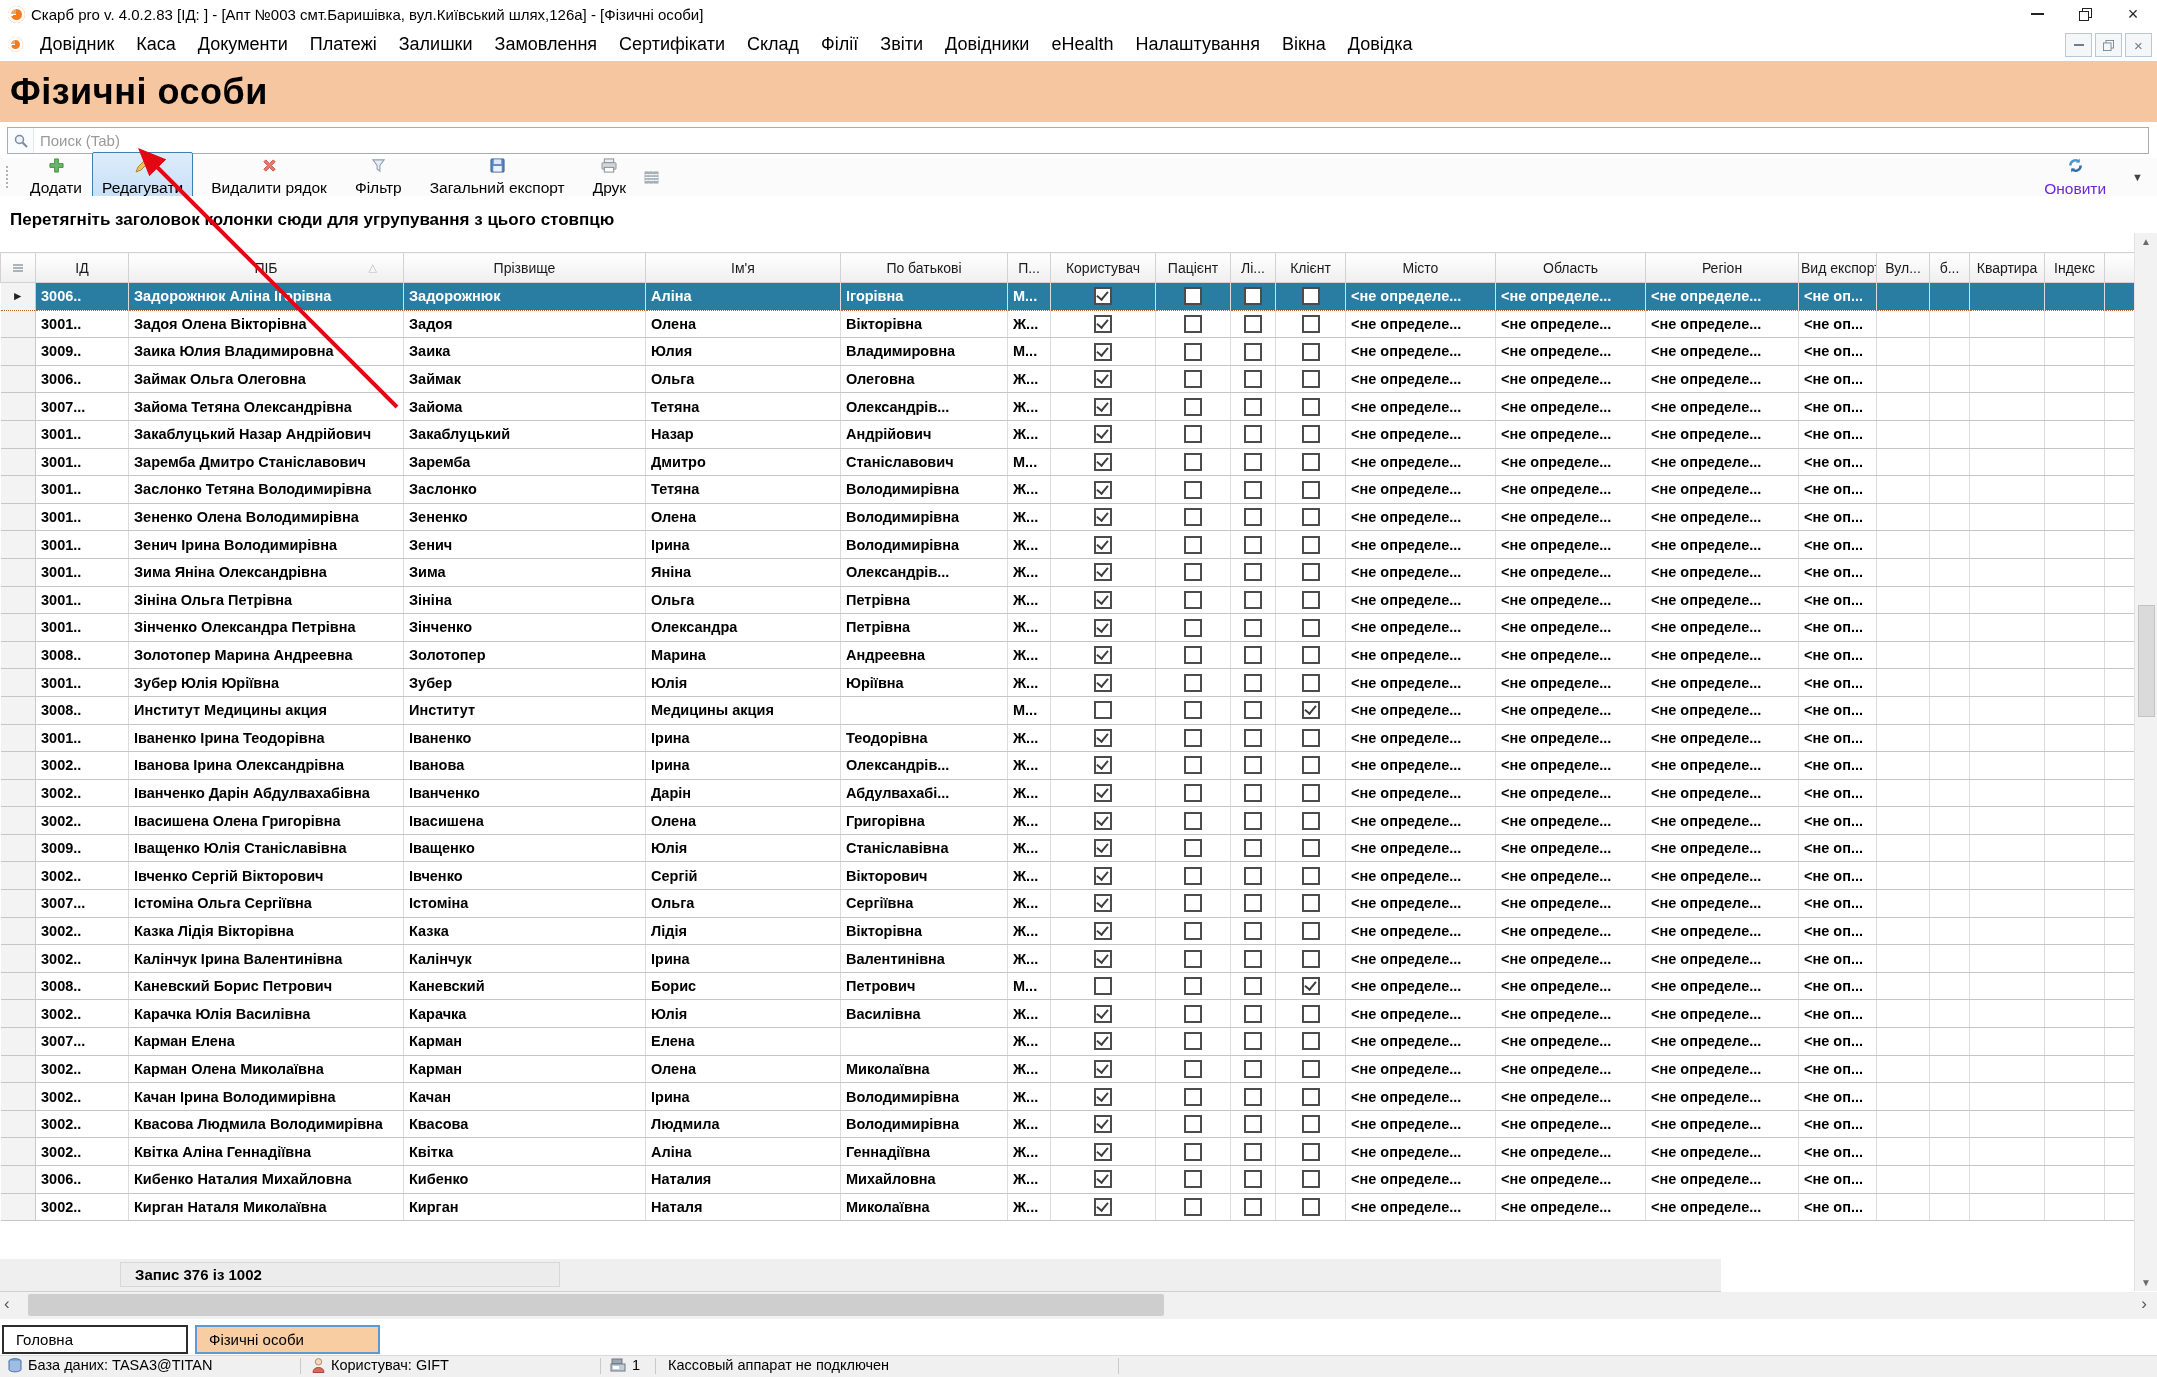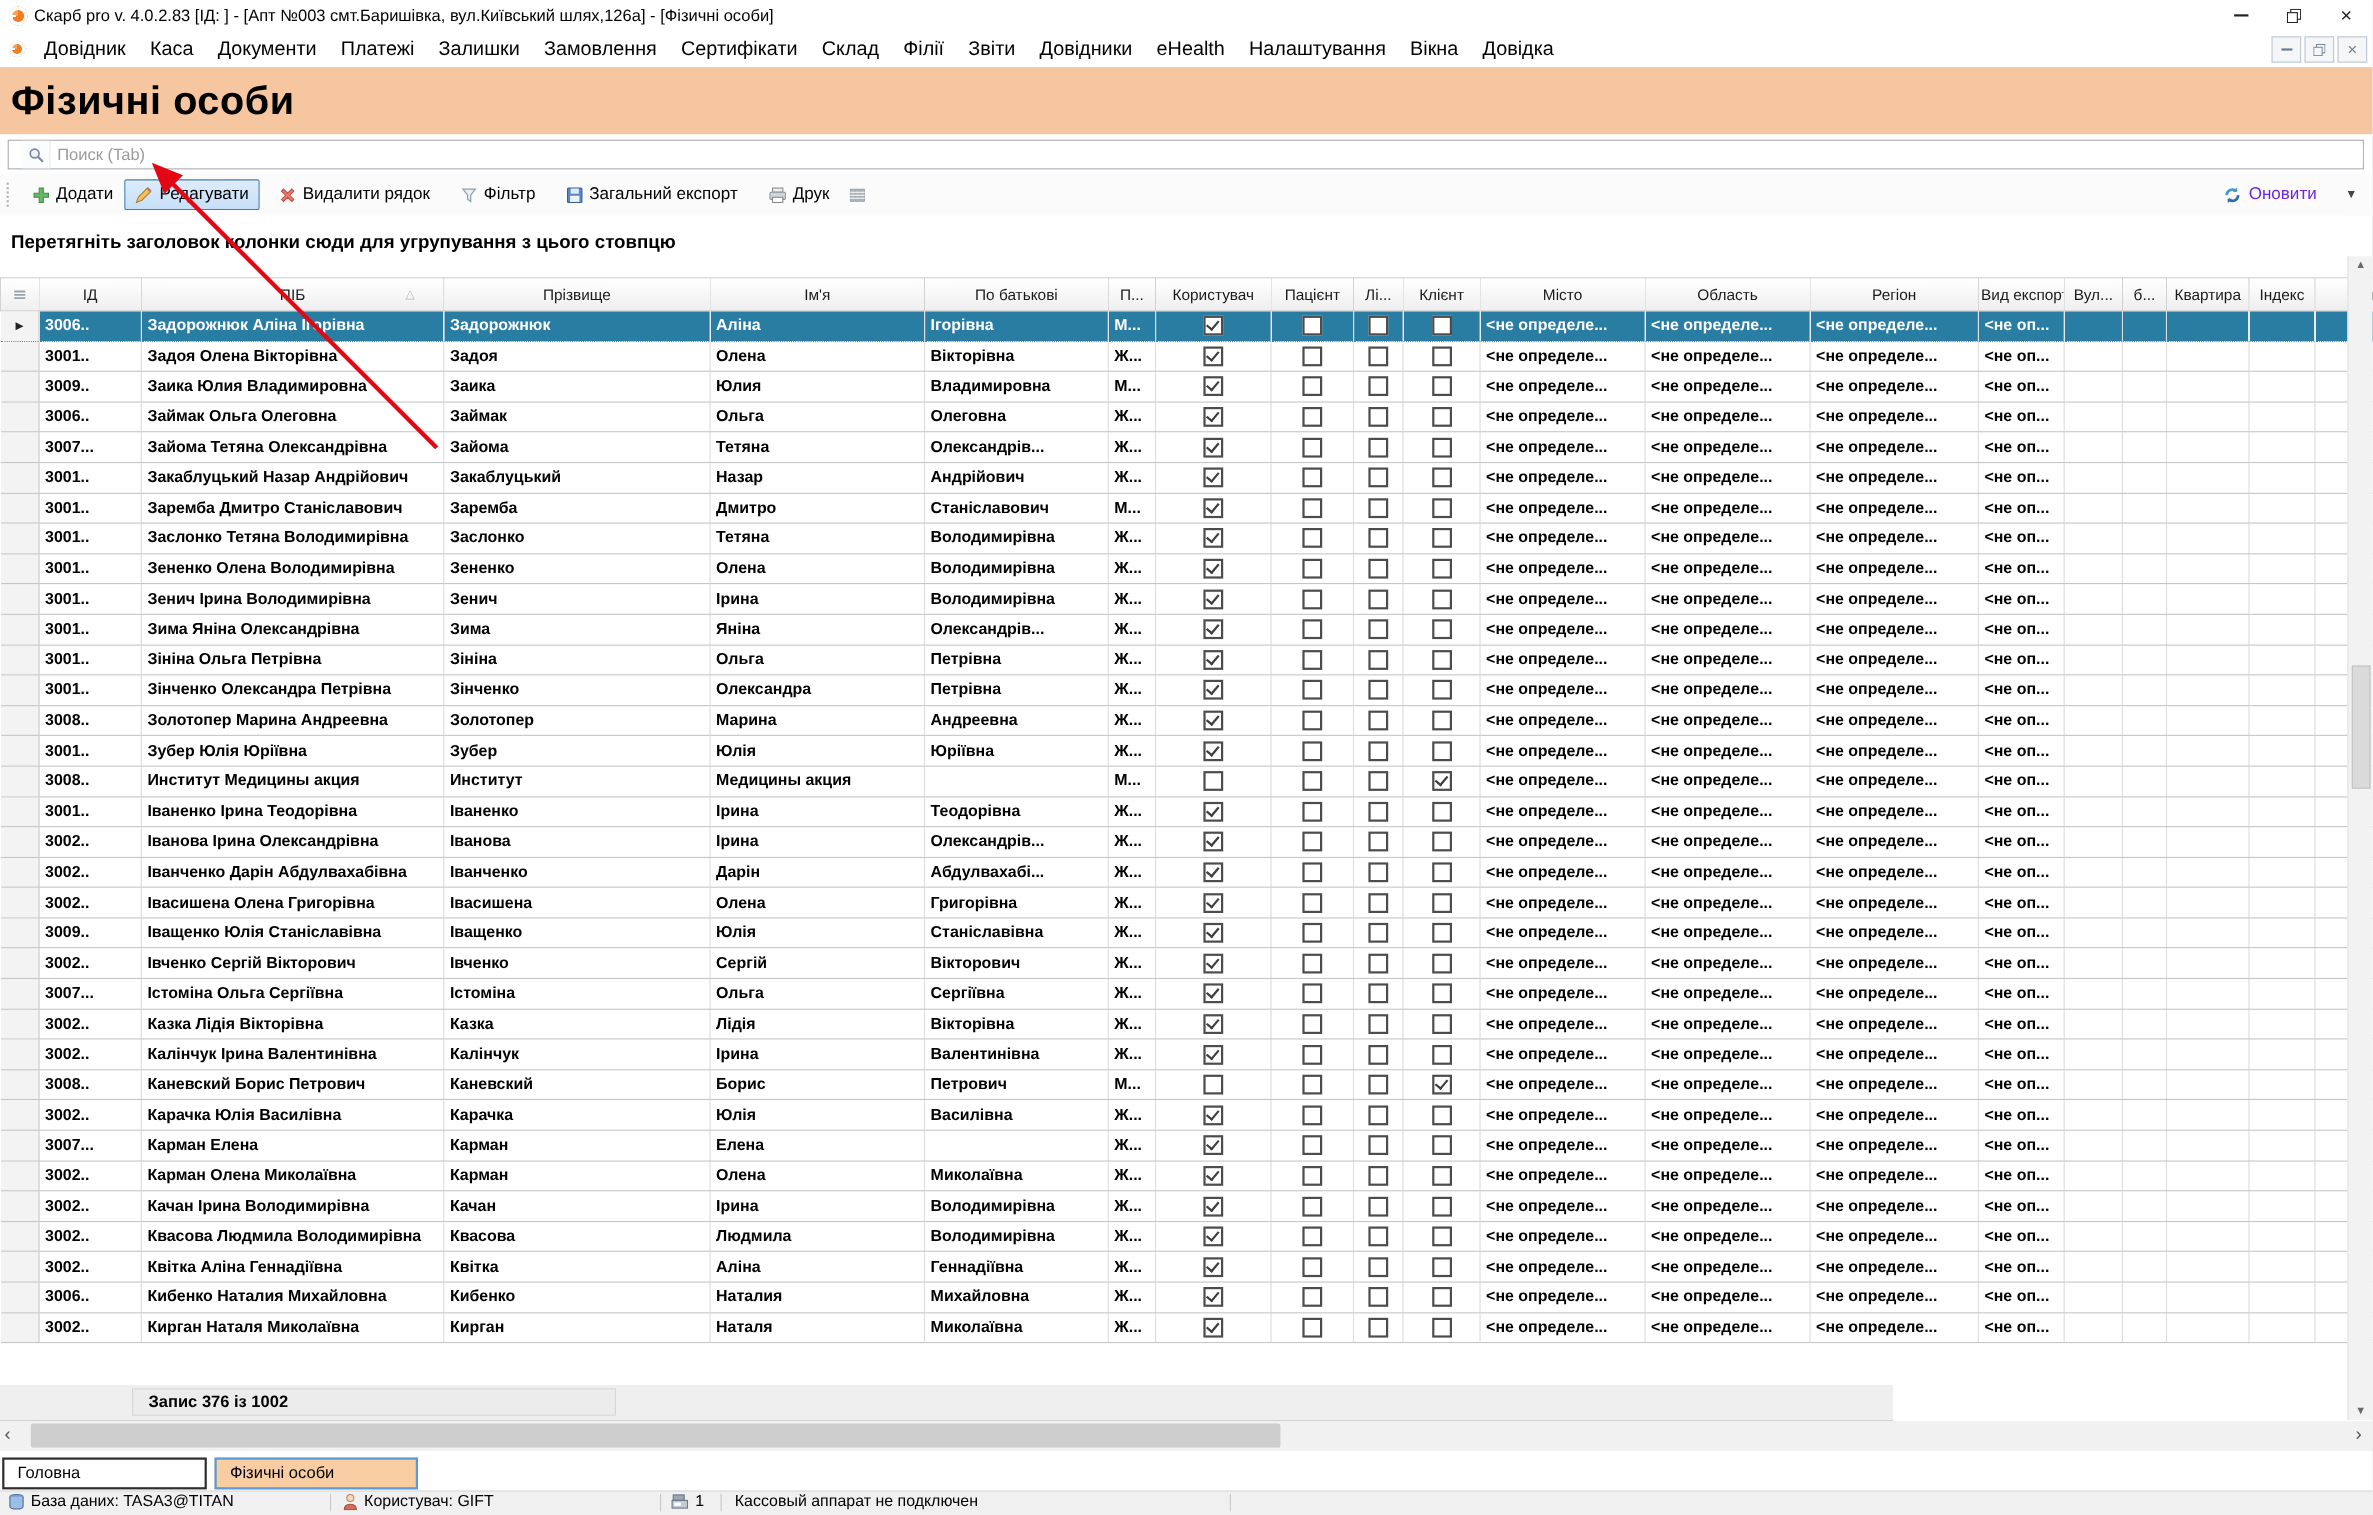--- a/index.html
+++ b/index.html
@@ -24,32 +24,32 @@
   .mdibtn{width:25px;height:22px;border:1px solid #bcc7d1;background:#f4f6f8;display:flex;
           align-items:center;justify-content:center;color:#6d7f8d;font-size:13px;}
   .mdibtn .glyph-min{width:10px;border-color:#6d7f8d;}
 
   
   .pageheader{position:absolute;top:61px;left:0;right:0;height:61px;background:#f6c6a1;display:flex;align-items:center;}
   .pageheader h1{margin:0 0 0 10px;font-size:36px;font-weight:bold;letter-spacing:.5px;}
 
   
   .searchbar{position:absolute;top:127px;left:7px;width:2142px;height:27px;background:#fff;
-             border:1px solid #a9adb2;display:flex;align-items:center;box-sizing:border-box;padding-left:12px;}
+             border:1px solid #a9adb2;display:flex;align-items:center;box-sizing:border-box;}
   .search-iconbox{width:25px;height:100%;border-right:1px solid #e4e9ee;display:flex;align-items:center;
                   justify-content:center;background:#fbfcfd;}
   .searchbar input{flex:1;border:none;outline:none;font-size:15px;font-family:inherit;color:#333;padding:0 6px;}
   .searchbar input::placeholder{color:#9a9a9a;}
 
   
   .toolbar{position:absolute;top:158px;left:0;right:0;height:38px;background:#fbfbfb;display:flex;
            align-items:center;padding-left:4px;box-sizing:border-box;}
   .grip{width:6px;height:22px;border-left:2px dotted #b3b3b3;margin:0 6px 0 2px;}
   .tbtn{display:flex;align-items:center;gap:6px;padding:4px 9px;font-size:15.5px;border:1px solid transparent;
-        border-radius:2px;white-space:nowrap;}
+        border-radius:2px;white-space:nowrap;flex-direction:column;}
   .tbtn.active{background:linear-gradient(#ddecfb,#c6dff8);border:1px solid #3c7fb1;}
   .tspace{width:8px;}
   .toolbar-right{margin-left:auto;display:flex;align-items:center;gap:6px;margin-right:14px;}
   .caret{font-size:11px;color:#444;margin-left:10px;}
 
   
   .grouppanel{position:absolute;top:196px;left:0;right:22px;height:56px;background:#fff;}
   .grouppanel span{position:absolute;left:10px;top:14px;font-size:17px;font-weight:bold;}
 
   

